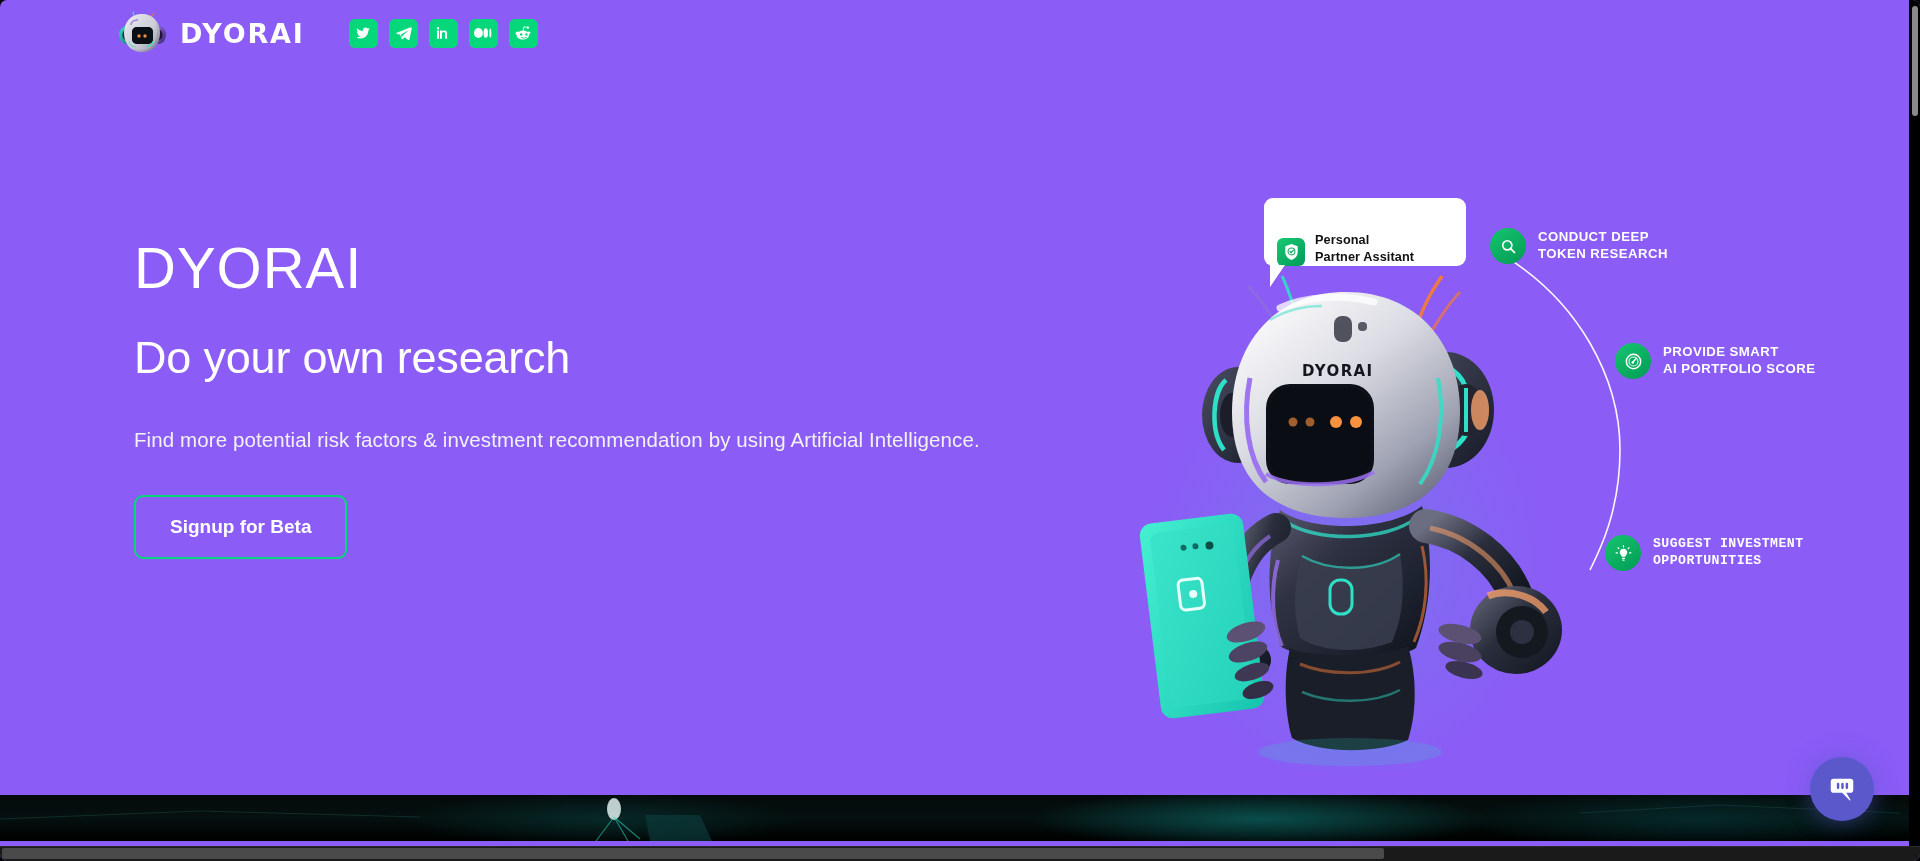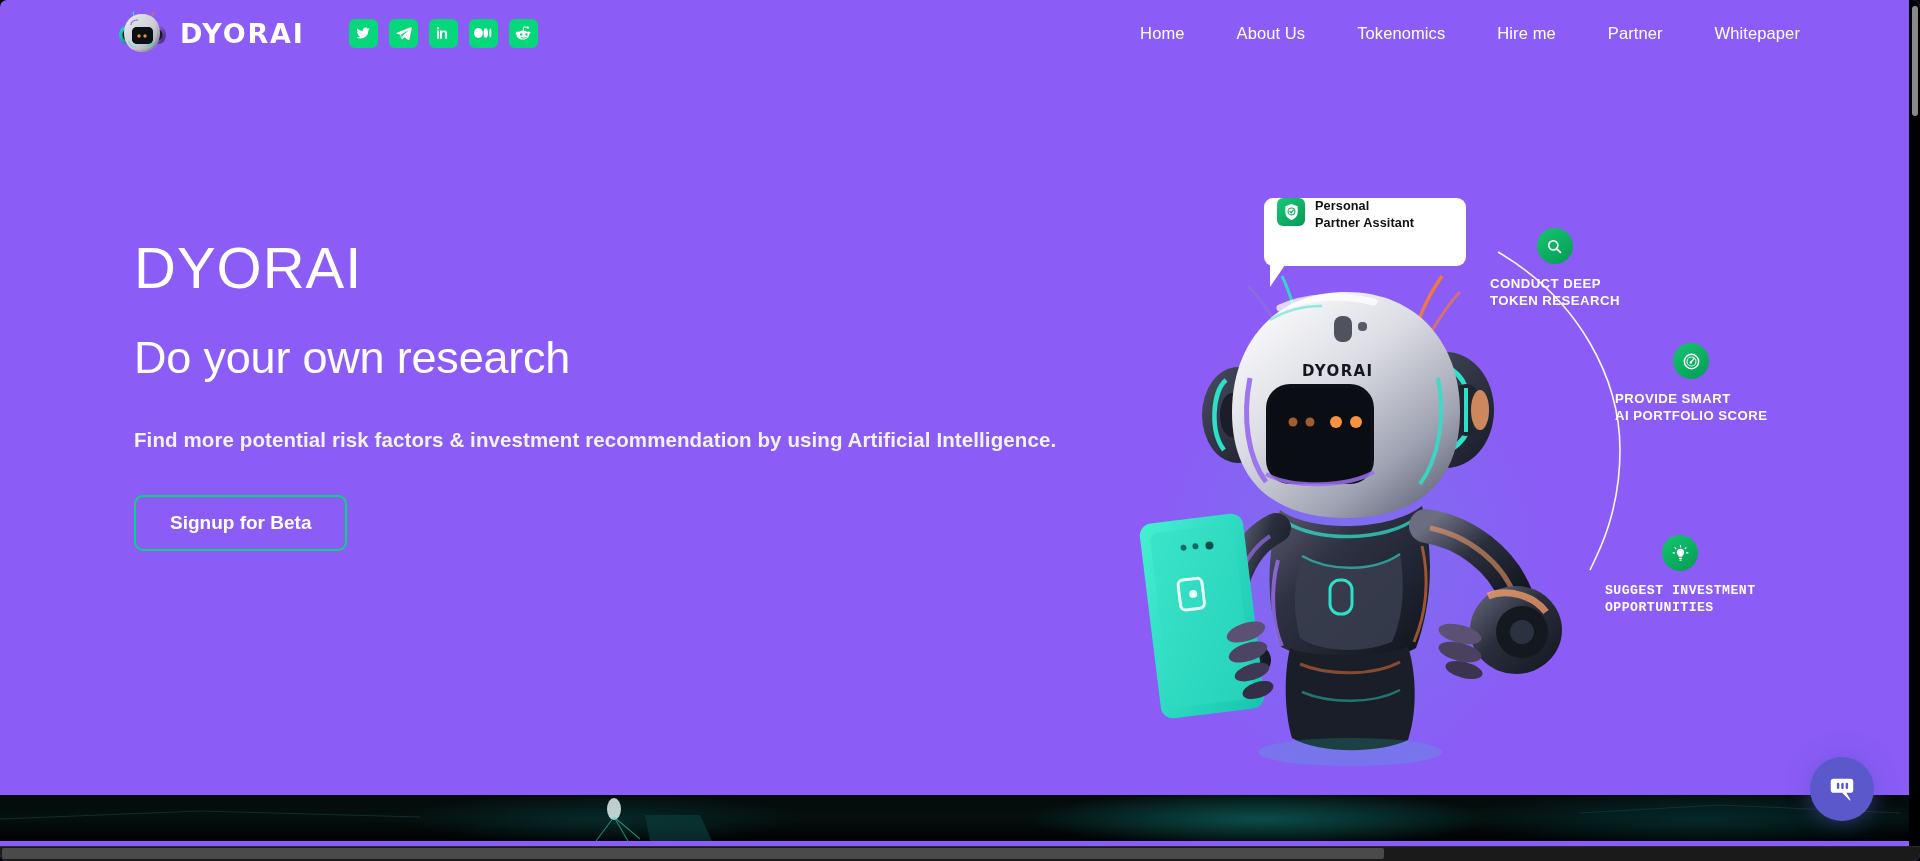--- a/index.html
+++ b/index.html
@@ -37,52 +37,52 @@
   
   .hero-left { position:absolute; left:134px; top:238px; width:980px; z-index:20; }
   .hero-title {
     font-size:58px; font-weight:400; letter-spacing:1px; line-height:1.05;
     color:#fff; font-family:"Liberation Sans", sans-serif;
   }
   .hero-sub {
     margin-top:32px; font-size:45px; font-weight:400; line-height:1.22; color:#fff;
     letter-spacing:-.2px;
   }
-  .hero-desc { margin-top:42px; font-size:20.5px; font-weight:700; color:#f2f2f2; letter-spacing:.1px; }
+  .hero-desc { margin-top:42px; font-size:20.5px; font-weight:400; color:#f2f2f2; letter-spacing:.1px; }
   .cta {
     margin-top:43px; display:inline-flex; align-items:center; justify-content:center;
-    height:56px; padding:0 34px; border:2px solid #06D77B; border-radius:9px;
+    height:64px; padding:0 34px; border:2px solid #06D77B; border-radius:9px;
     background:transparent; color:#fff; font-size:19px; font-weight:700; cursor:pointer;
     font-family:"Liberation Sans", sans-serif;
   }
 
   
   .hero-right { position:absolute; left:1150px; top:150px; width:770px; height:620px; z-index:15; }
 
   .bubble {
     position:absolute; left:114px; top:48px; width:202px; height:68px;
-    background:#fff; border-radius:9px; display:flex; align-items:flex-start; gap:10px;
+    background:#fff; border-radius:9px; display:flex; align-items:flex-end; gap:10px;
     padding:0 13px; z-index:30;
   }
   .bubble:after {
     content:""; position:absolute; left:6px; bottom:-21px; width:0; height:0;
     border-left:15px solid #fff; border-bottom:22px solid transparent;
   }
   .bubble-icon {
     width:28px; height:28px; border-radius:6px; flex:0 0 auto;
     background:linear-gradient(140deg,#19C974 0%,#039A58 100%);
     display:flex; align-items:center; justify-content:center;
   }
   .bubble-text { color:#111; font-size:12.7px; font-weight:700; line-height:1.32; letter-spacing:.1px; }
 
   .robot { position:absolute; left:-20px; top:110px; width:440px; height:510px; z-index:20; }
 
   .arc { position:absolute; left:0; top:0; width:770px; height:620px; z-index:18; pointer-events:none; }
 
-  .callout { position:absolute; display:flex; align-items:center; gap:12px; z-index:32;flex-direction:column; }
+  .callout { position:absolute; display:flex; align-items:center; gap:12px; z-index:32; }
   .callout .badge {
     width:36px; height:36px; border-radius:50%; flex:0 0 auto;
     background:linear-gradient(145deg,#16C56F 0%,#029B55 100%);
     display:flex; align-items:center; justify-content:center;
   }
   .callout .clabel {
     font-size:13.2px; font-weight:700; line-height:1.28; color:#fff;
     letter-spacing:.45px; white-space:pre-line;
   }
   .c1 { left:340px; top:78px; }
@@ -182,28 +182,20 @@
             <ellipse cx="23.6" cy="8" rx="1.5" ry="6.6"></ellipse>
           </svg>
       </a>
       <a class="soc" href="#">
         <svg width="17" height="17" viewBox="0 0 24 24" fill="#fff">
             <path d="M22 11.6a2.4 2.4 0 0 0-4-1.8 11.6 11.6 0 0 0-5.9-1.9l1-4.7 3.3.7a1.7 1.7 0 1 0 .2-1.2l-3.9-.8a.6.6 0 0 0-.7.5l-1.2 5.5a11.6 11.6 0 0 0-5.9 1.9 2.4 2.4 0 1 0-2.6 4c0 .2 0 .4 0 .6 0 3.4 3.9 6.1 8.7 6.1s8.7-2.7 8.7-6.1c0-.2 0-.4 0-.6a2.4 2.4 0 0 0 1.3-2.2ZM7 13.3a1.7 1.7 0 1 1 3.4 0 1.7 1.7 0 0 1-3.4 0Zm9.5 4.4c-1.2 1.2-3.5 1.3-4.2 1.3s-3-.1-4.2-1.3a.5.5 0 0 1 .6-.7c.8.8 2.5.9 3.6.9s2.8-.1 3.6-.9a.5.5 0 0 1 .6.7Zm-.3-2.7a1.7 1.7 0 1 1 0-3.4 1.7 1.7 0 0 1 0 3.4Z"></path>
           </svg>
       </a>
     </div>
 
-    <nav class="nav">
-      <a href="#">Home</a>
-      <a href="#">About Us</a>
-      <a href="#">Tokenomics</a>
-      <a href="#">Hire me</a>
-      <a href="#">Partner</a>
-      <a href="#">Whitepaper</a>
-    </nav>
   </div>
 
   <div class="hero-left">
     <h1 class="hero-title">DYORAI</h1>
     <div class="hero-sub">
       <div>Do your own research</div>
     </div>
     <p class="hero-desc">Find more potential risk factors &amp; investment recommendation by using Artificial Intelligence.</p>
     <button class="cta">Signup for Beta</button>
   </div>

